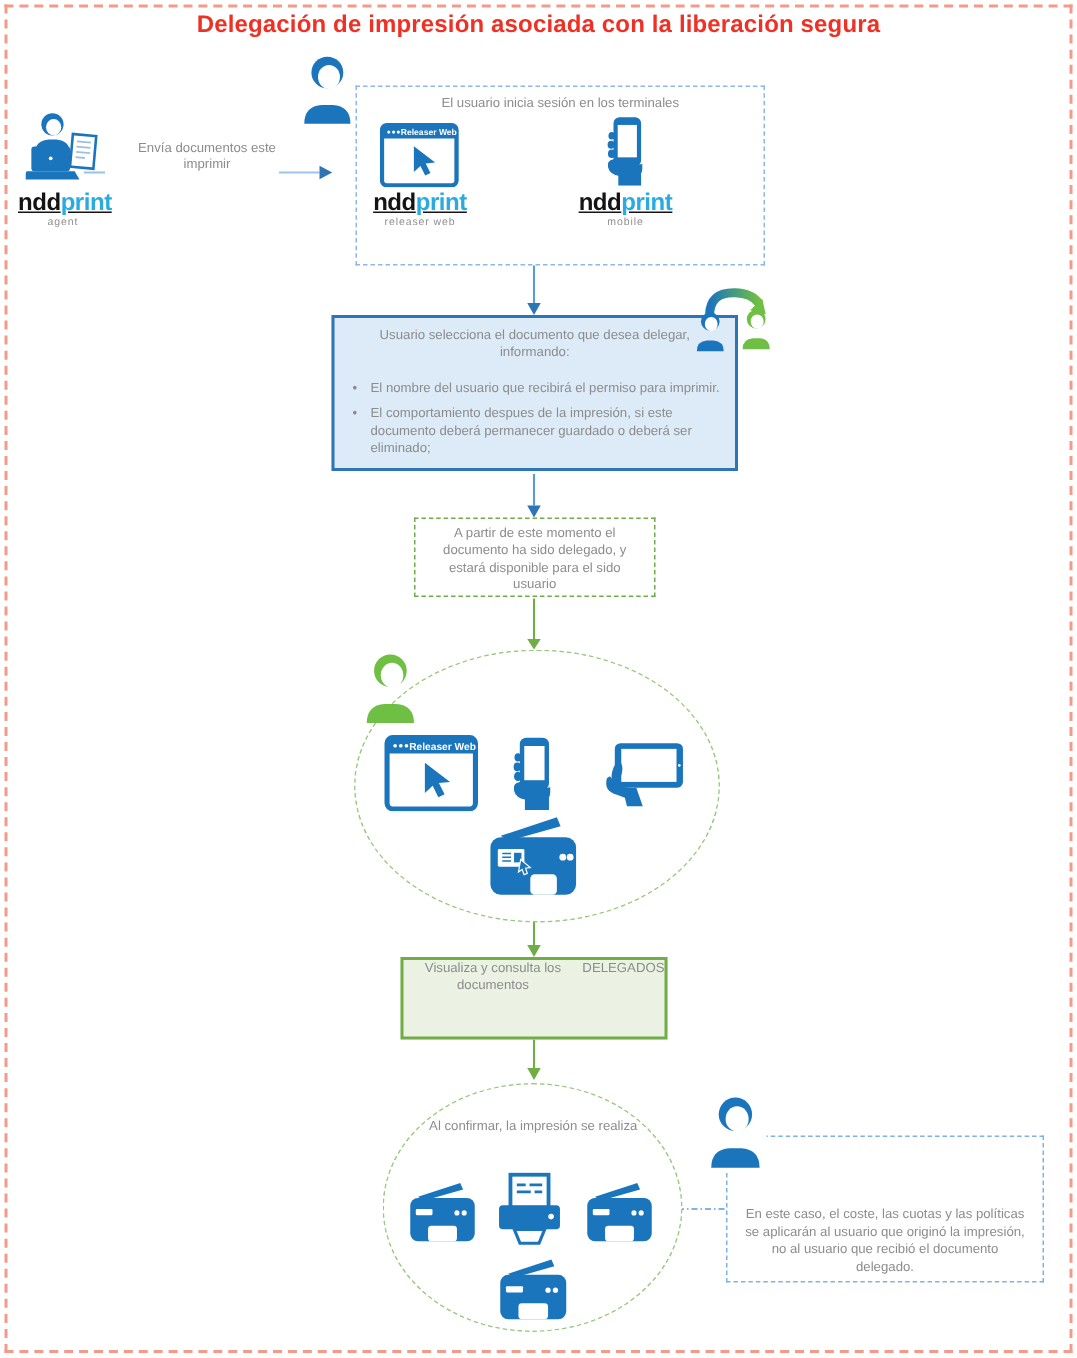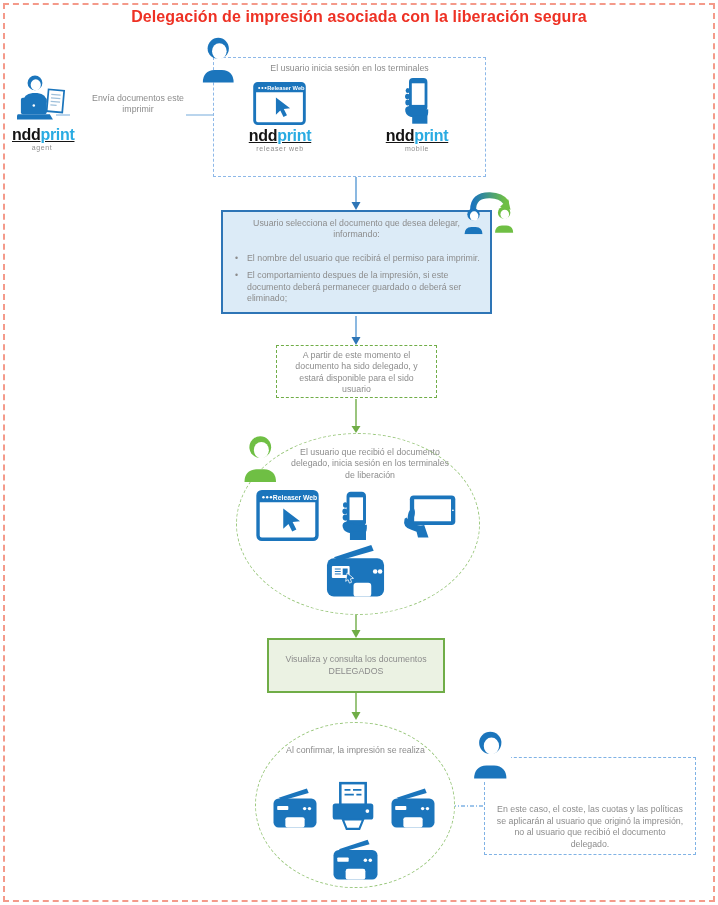--- a/index.html
+++ b/index.html
@@ -6,21 +6,21 @@
   .diagram{position:relative;width:718px;height:905px;background:#fff;overflow:hidden;
     font-family:"Liberation Sans",sans-serif;color:#8c8c8c;}
   .page-border{position:absolute;inset:3px;border:2px dashed #f49a8a;pointer-events:none;}
   .title{position:absolute;top:8px;left:0;right:0;text-align:center;color:#ee3124;
     font-weight:bold;font-size:16px;letter-spacing:.1px;}
   .connectors{position:absolute;left:0;top:0;z-index:0;}
   .abs{position:absolute;}
   .gray{color:#8c8c8c;font-size:8.8px;line-height:1.3;}
   .center{text-align:center;}
 
-  .box-login{left:213px;top:57px;width:271px;height:118px;border:1px dashed #8db8e8;background:#fff;z-index:1;}
+  .box-login{left:237px;top:57px;width:271px;height:118px;border:1px dashed #8db8e8;background:#fff;z-index:1;}
   .box-login .label{margin-top:5px;}
 
   .brand{font-weight:bold;font-size:16px;letter-spacing:-.3px;color:#141414;line-height:1;text-decoration:underline;}
   .brand .print{color:#29abe2;}
   .product{font-size:7px;color:#8f8f8f;letter-spacing:.6px;margin-top:1px;}
 
   .select-box{left:221px;top:210px;width:271px;height:104px;background:#dcebf7;
     border:2px solid #2e75b6;box-sizing:border-box;z-index:1;}
   .select-box .heading{width:210px;margin:6px auto 0 auto;text-align:center;}
   .select-box ul{margin:12px 0 0 0;padding:0 6px 0 24px;list-style:none;}
@@ -30,21 +30,21 @@
   .note-delegated{left:276px;top:345px;width:161px;height:53px;border:1.2px dashed #70ad47;
     background:#fff;box-sizing:border-box;padding:4px 8px;z-index:1;}
 
   .ellipse{border:1.2px dashed #9bc87e;border-radius:50%;background:#fff;z-index:1;}
   .ellipse1{left:236px;top:433px;width:242px;height:180px;}
   .ellipse1-text{left:290px;top:447px;width:160px;z-index:2;}
   .ellipse2{left:255px;top:722px;width:198px;height:164px;}
   .ellipse2-text{left:273px;top:745px;width:165px;z-index:2;}
 
   .view-box{left:267px;top:638px;width:178px;height:55px;border:2px solid #70ad47;background:#ebf2e3;
-    box-sizing:border-box;display:flex;flex-direction:column;justify-content:center;z-index:1;}
+    box-sizing:border-box;display:flex;justify-content:center;z-index:1;}
 
   .note-cost{left:484px;top:757px;width:212px;height:98px;border:1.2px dashed #7fb2e5;background:#fff;
     box-sizing:border-box;display:flex;align-items:flex-end;padding:4px 9px;z-index:1;}
 
   .icon{z-index:2;line-height:0;}
   .agent-group{left:12px;top:74px;width:60px;text-align:center;z-index:1;}
   .send-label{left:88px;top:93px;width:100px;z-index:1;}
 </style>
 </head>
 <body>
@@ -217,21 +217,20 @@
   </span>
 
   <div class="abs note-delegated gray center">A partir de este momento el documento ha sido delegado, y estará disponible para el sido usuario</div>
 
   <div class="abs ellipse ellipse1"></div>
   <span class="abs icon" style="left:238px;top:434px;color:#6fbf44;z-index:3">
     <svg width="43" height="48" preserveAspectRatio="none">
         <use href="#person"></use>
       </svg>
   </span>
-  <div class="abs ellipse1-text gray center">El usuario que recibió el documento delegado, inicia sesión en los terminales de liberación</div>
   <span class="abs icon" style="left:256px;top:490px;color:#1b75bc;z-index:2">
     <svg width="63" height="51">
         <use href="#browser-sym"></use>
       </svg>
   </span>
   <span class="abs icon" style="left:338px;top:491px;color:#1b75bc;z-index:2">
     <svg width="34" height="49">
         <use href="#phone-hand-sym"></use>
       </svg>
   </span>

